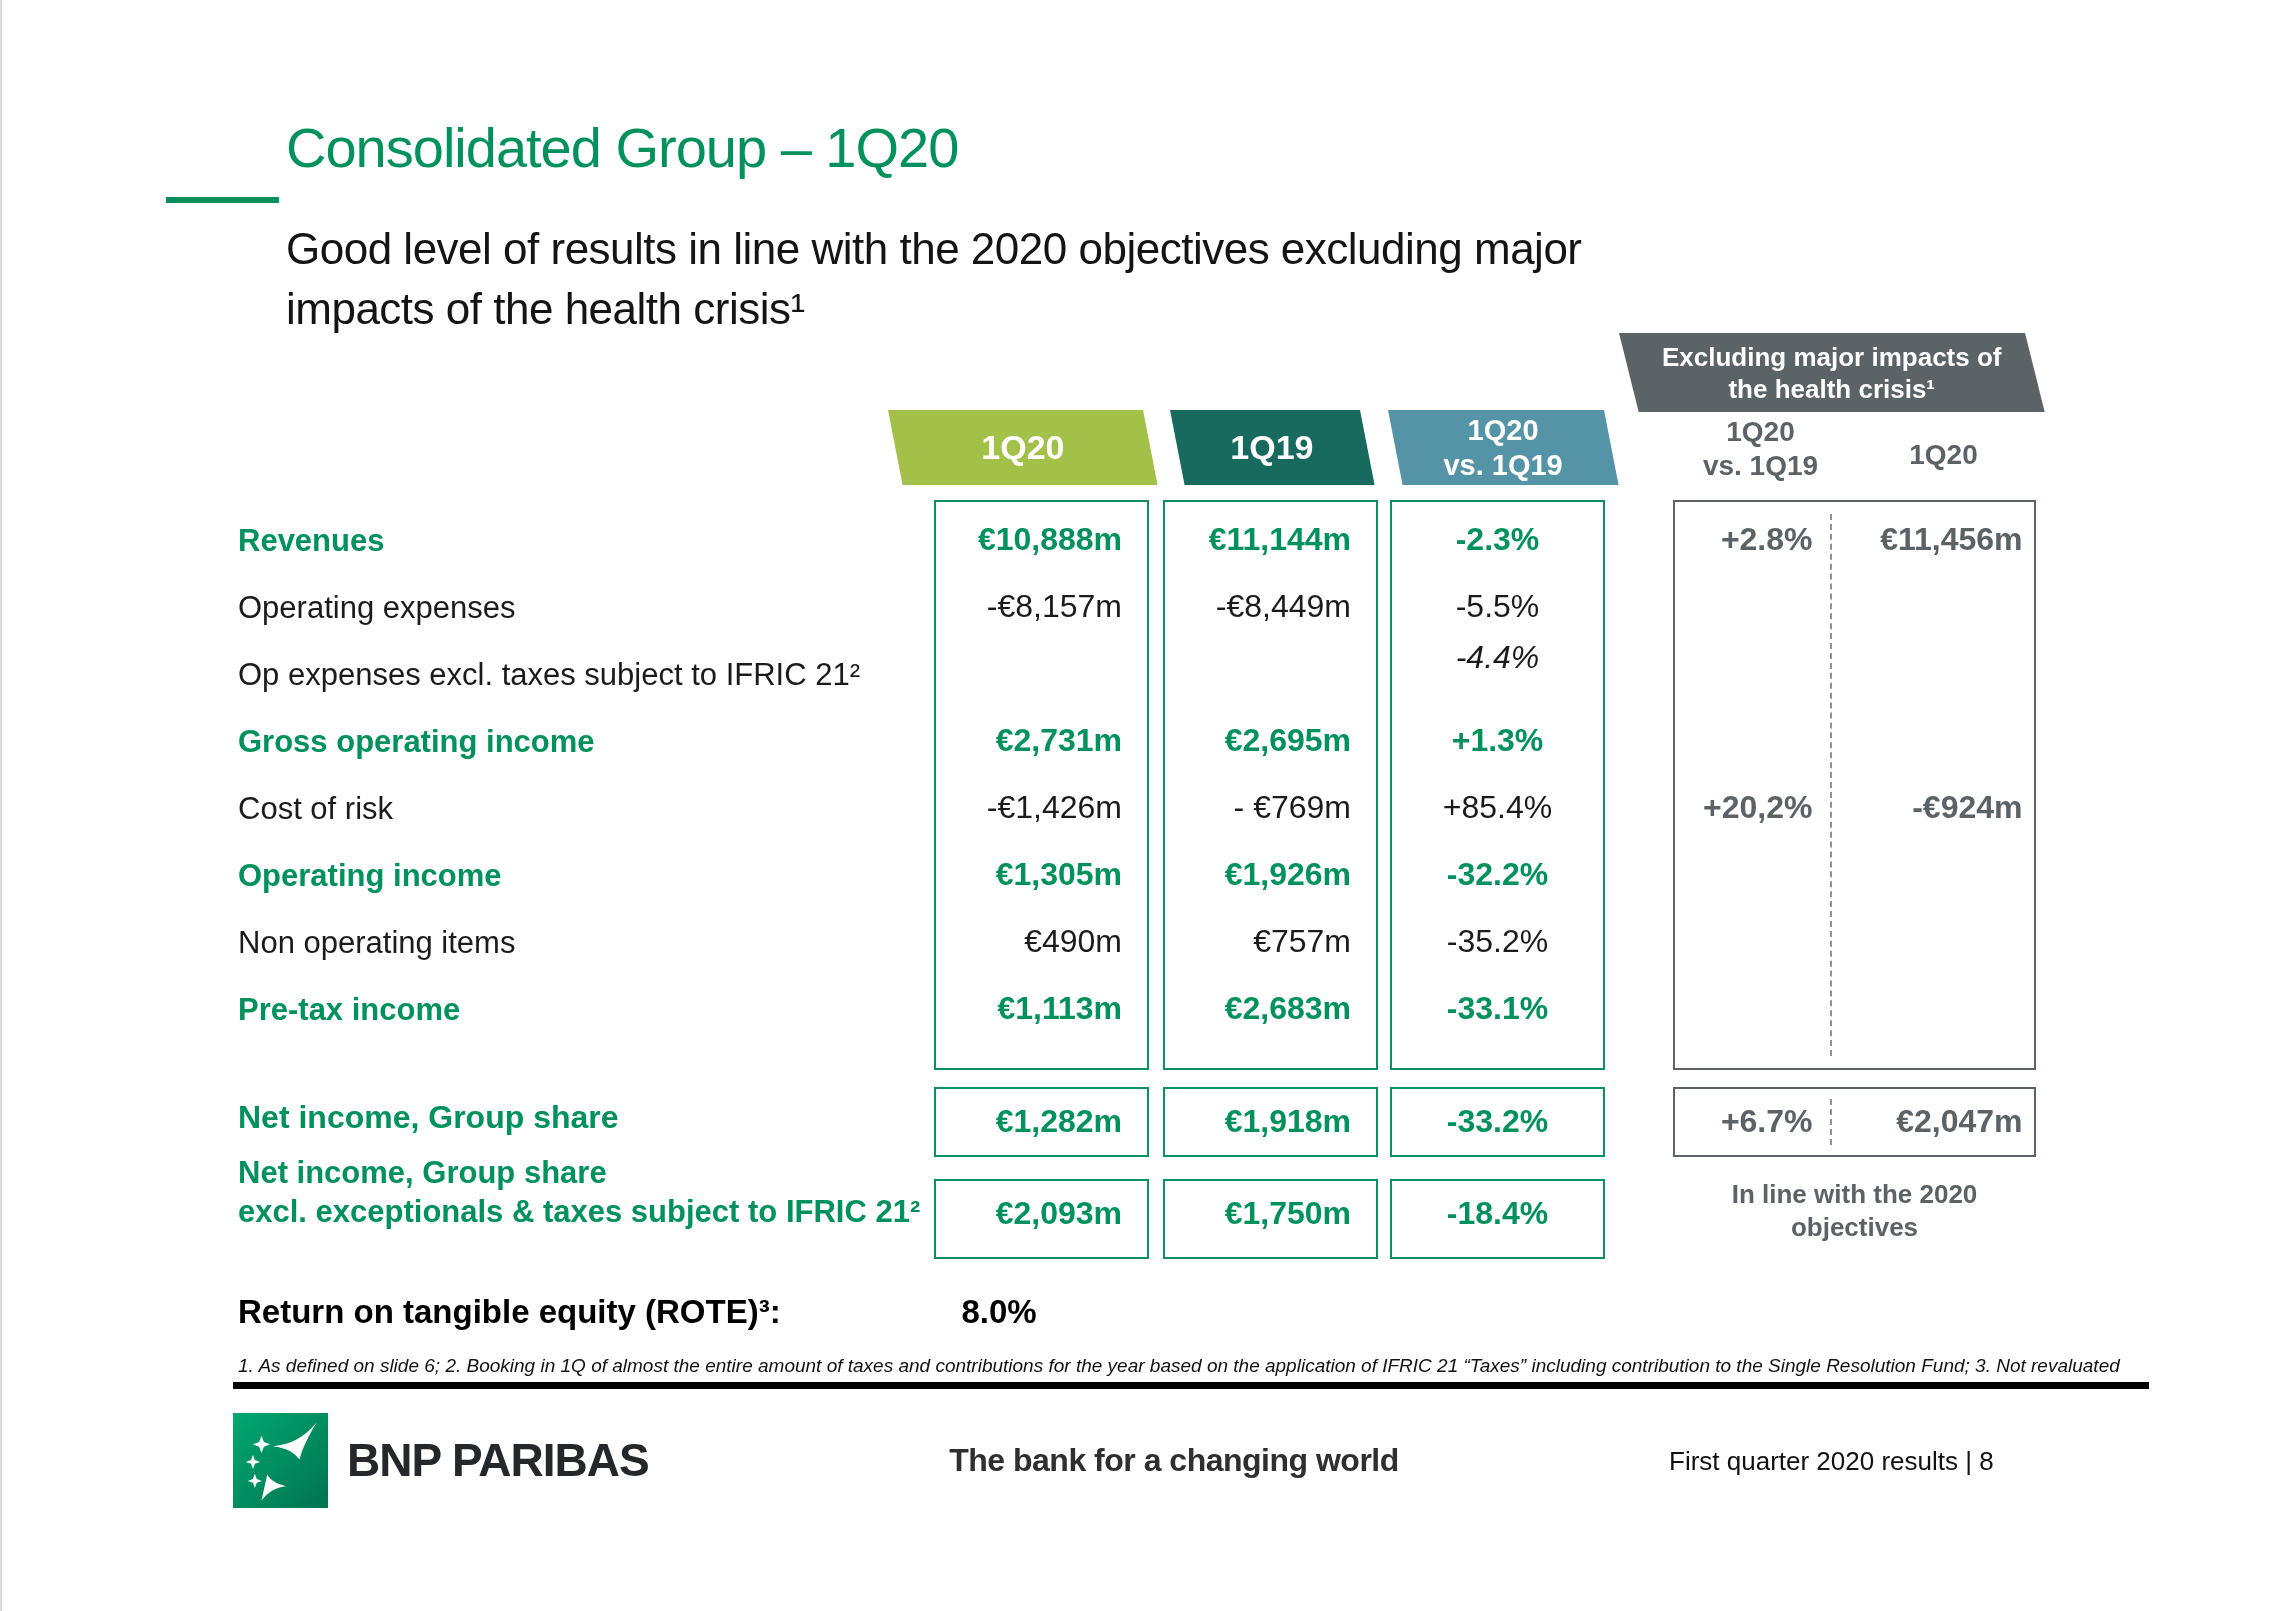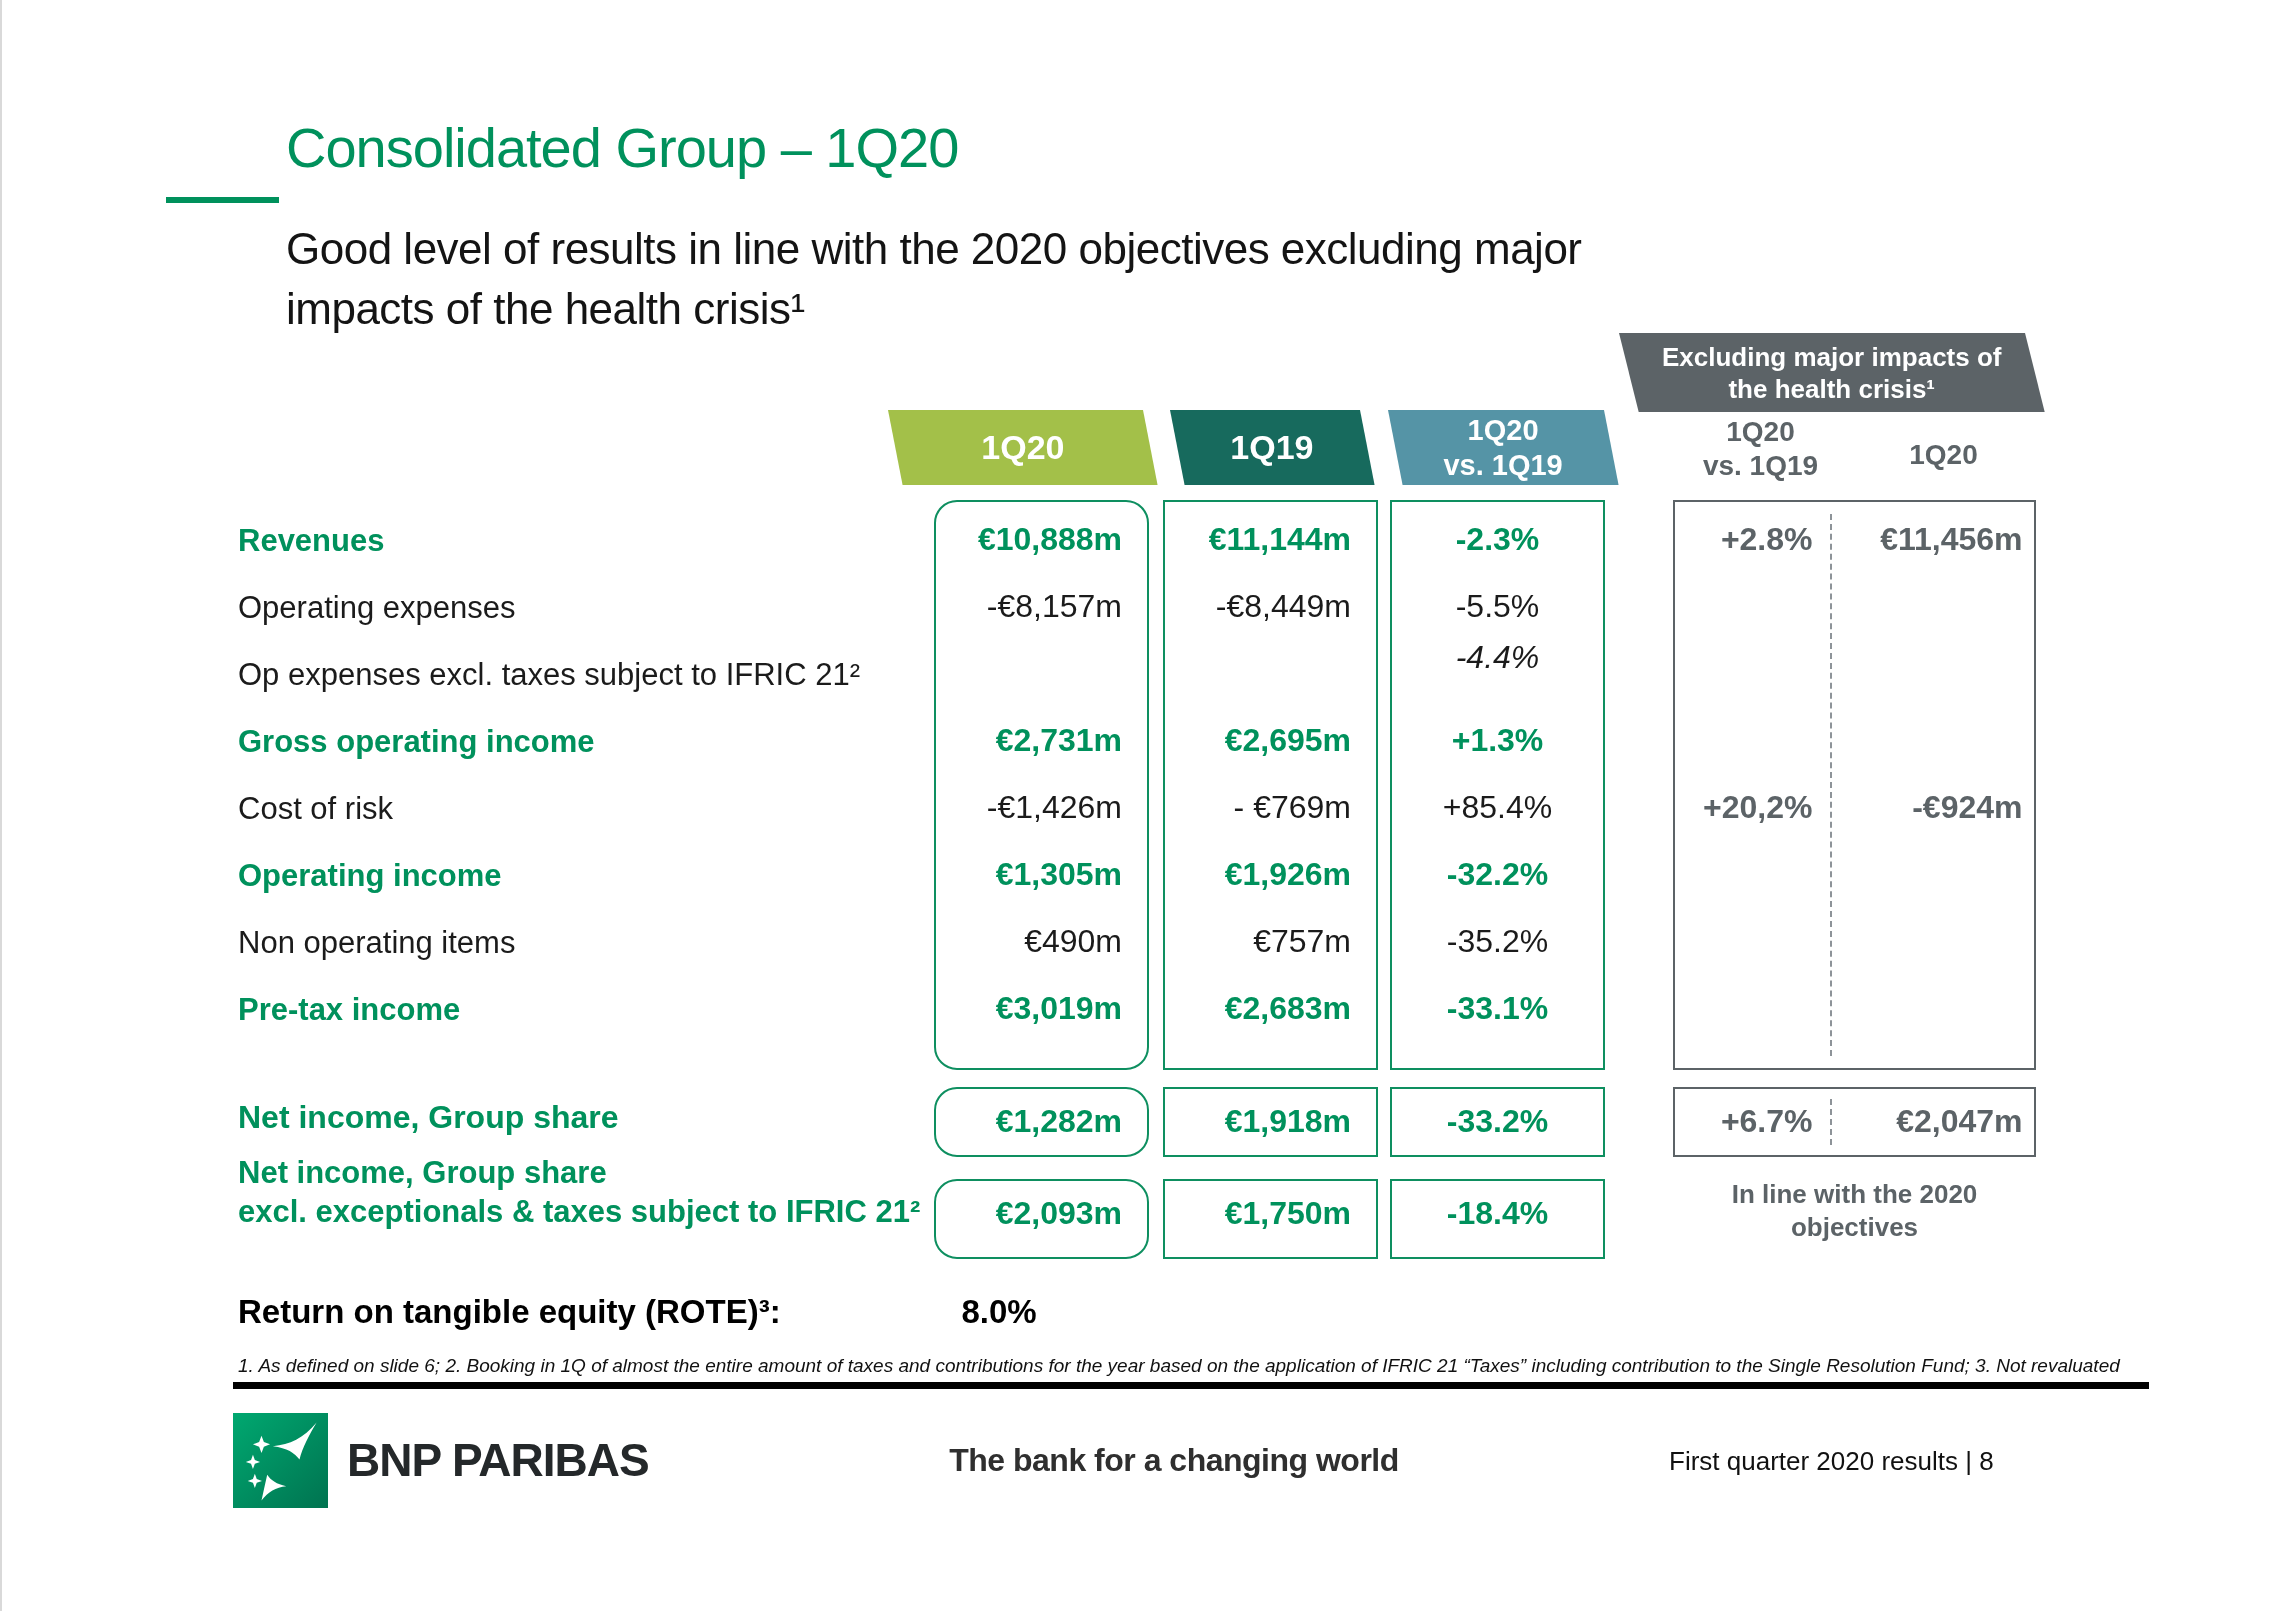--- a/index.html
+++ b/index.html
@@ -31,21 +31,21 @@
   .excl-h1{position:absolute;left:1673px;top:415px;width:175px;text-align:center;color:#5C6367;font-weight:bold;font-size:28px;line-height:34px;}
   .excl-h2{position:absolute;left:1849px;top:439px;width:189px;text-align:center;color:#5C6367;font-weight:bold;font-size:28px;}
 
   
   .row-label{position:absolute;left:238px;width:689px;height:39px;line-height:39px;font-size:31px;white-space:nowrap;}
   .lbl-green{color:#00915C;font-weight:bold;}
   .lbl-black{color:#1b1b1b;}
   .lbl-italic{color:#1b1b1b;}
 
   .col-box{position:absolute;top:500px;height:570px;border:2.9px solid #0E8F60;background:#ffffff;box-sizing:border-box;}
-  .box1{left:934px;width:215px;border-radius:23px;}
+  .box1{left:934px;width:215px;}
   .box2{left:1163px;width:215px;}
   .box3{left:1390px;width:215px;}
   .cell{position:absolute;left:0;width:100%;height:39px;line-height:39px;font-size:32px;box-sizing:border-box;white-space:nowrap;}
   .cell.num{text-align:right;padding-right:25px;}
   .cell.pct{text-align:center;}
   .v-green{color:#00915C;font-weight:bold;}
   .v-black{color:#1b1b1b;}
   .v-italic{color:#1b1b1b;font-style:italic;}
 
   
@@ -128,21 +128,21 @@
   <div class="row-label lbl-black" style="top:923px">Non operating items</div>
   <div class="row-label lbl-green" style="top:990px">Pre-tax income</div>
 
   <div class="col-box box1">
     <div class="cell num v-green" style="top:18.4px">€10,888m</div>
     <div class="cell num v-black" style="top:85px">-€8,157m</div>
     <div class="cell num v-green" style="top:219px">€2,731m</div>
     <div class="cell num v-black" style="top:286px">-€1,426m</div>
     <div class="cell num v-green" style="top:353px">€1,305m</div>
     <div class="cell num v-black" style="top:420px">€490m</div>
-    <div class="cell num v-green" style="top:487px">€3,019m</div>
+    <div class="cell num v-green" style="top:487px">€1,113m</div>
   </div>
 
   <div class="col-box box2">
     <div class="cell num v-green" style="top:18.4px">€11,144m</div>
     <div class="cell num v-black" style="top:85px">-€8,449m</div>
     <div class="cell num v-green" style="top:219px">€2,695m</div>
     <div class="cell num v-black" style="top:286px">- €769m</div>
     <div class="cell num v-green" style="top:353px">€1,926m</div>
     <div class="cell num v-black" style="top:420px">€757m</div>
     <div class="cell num v-green" style="top:487px">€2,683m</div>

